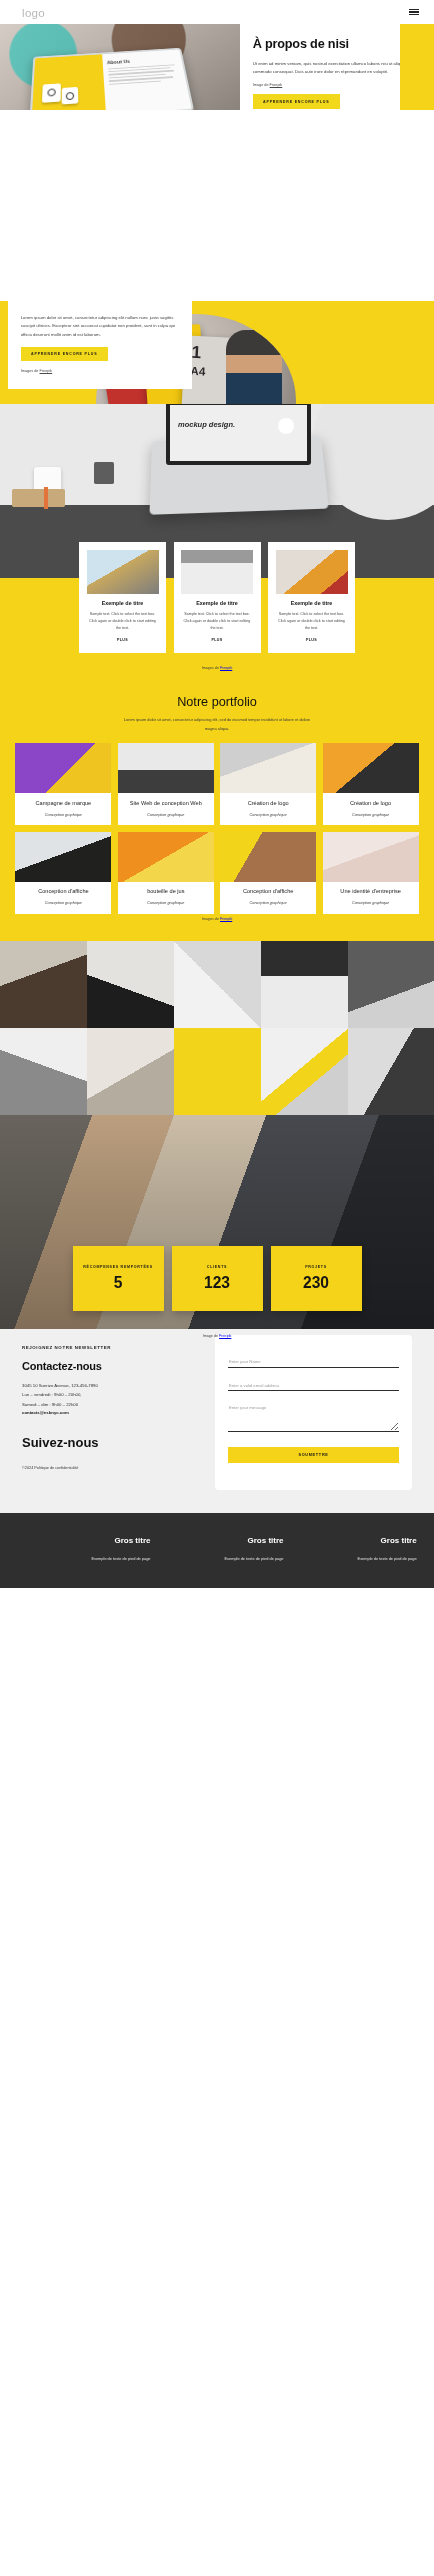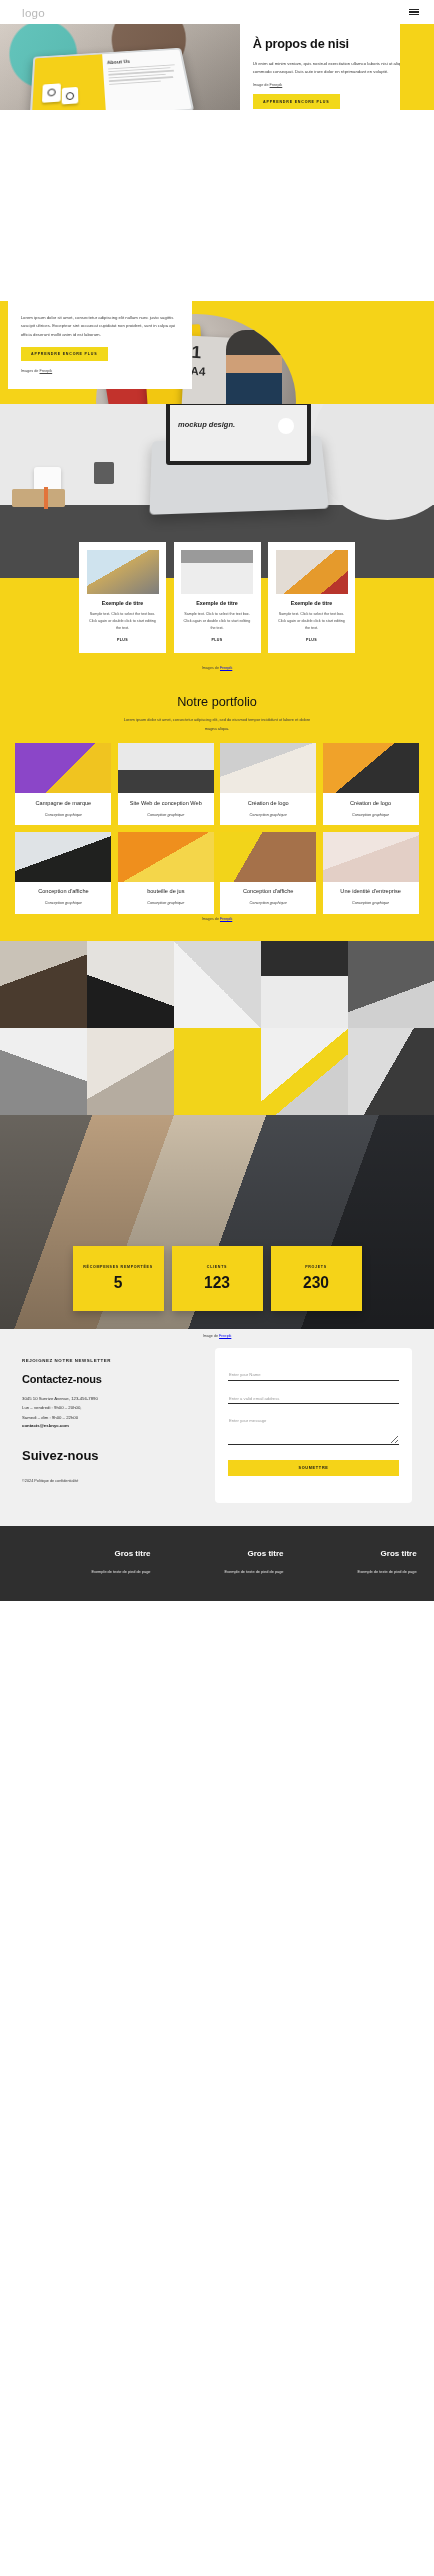--- a/index.html
+++ b/index.html
@@ -234,21 +234,21 @@
     flex-direction: column; align-items: center; justify-content: center;
     box-shadow: 0 3.5px 8px rgba(0,0,0,.22);
   }
   .stat .lbl {
     font-size: 3.6px; font-weight: 800; letter-spacing: 0.7px; color: #1b1b1b;
     text-align: center; line-height: 1.8; text-transform: uppercase;
   }
   .stat .val { font-size: 15.6px; font-weight: 800; color: #151515; margin-top: 3.5px; }
 
   
-  .contact { background: #f0f0f0; padding: 19px 22px 23px; display: flex; gap: 14px; position: relative; }
+  .contact { background: #f0f0f0; padding: 6px 22px 23px; display: flex; gap: 14px; position: relative; }
   .contact .cred-center { position: absolute; top: 4.6px; left: 0; width: 434px; text-align: center; font-size: 3.7px; color: #444; }
   .c-left { width: 179px; padding-top: 10.4px; }
   .kicker { font-size: 4.4px; font-weight: 800; letter-spacing: 0.6px; color: #1b1b1b; line-height: 1.5; }
   .c-left h2 { font-size: 11px; font-weight: 800; color: #111; margin: 7.5px 0 9.3px; letter-spacing: -0.2px; }
   .c-left .addr { font-size: 4.3px; line-height: 2.2; color: #2f2f2f; }
   .c-left .mail { font-size: 4.3px; font-weight: 700; color: #151515; margin-top: 1.2px; }
   .c-left h3 { font-size: 13px; font-weight: 800; color: #111; margin: 19.7px 0 16px; }
   .c-left .copy { font-size: 3.8px; color: #3a3a3a; }
 
   .c-form { flex: 1; background: #fff; border-radius: 4px; padding: 19.7px 12.7px 27px; }

